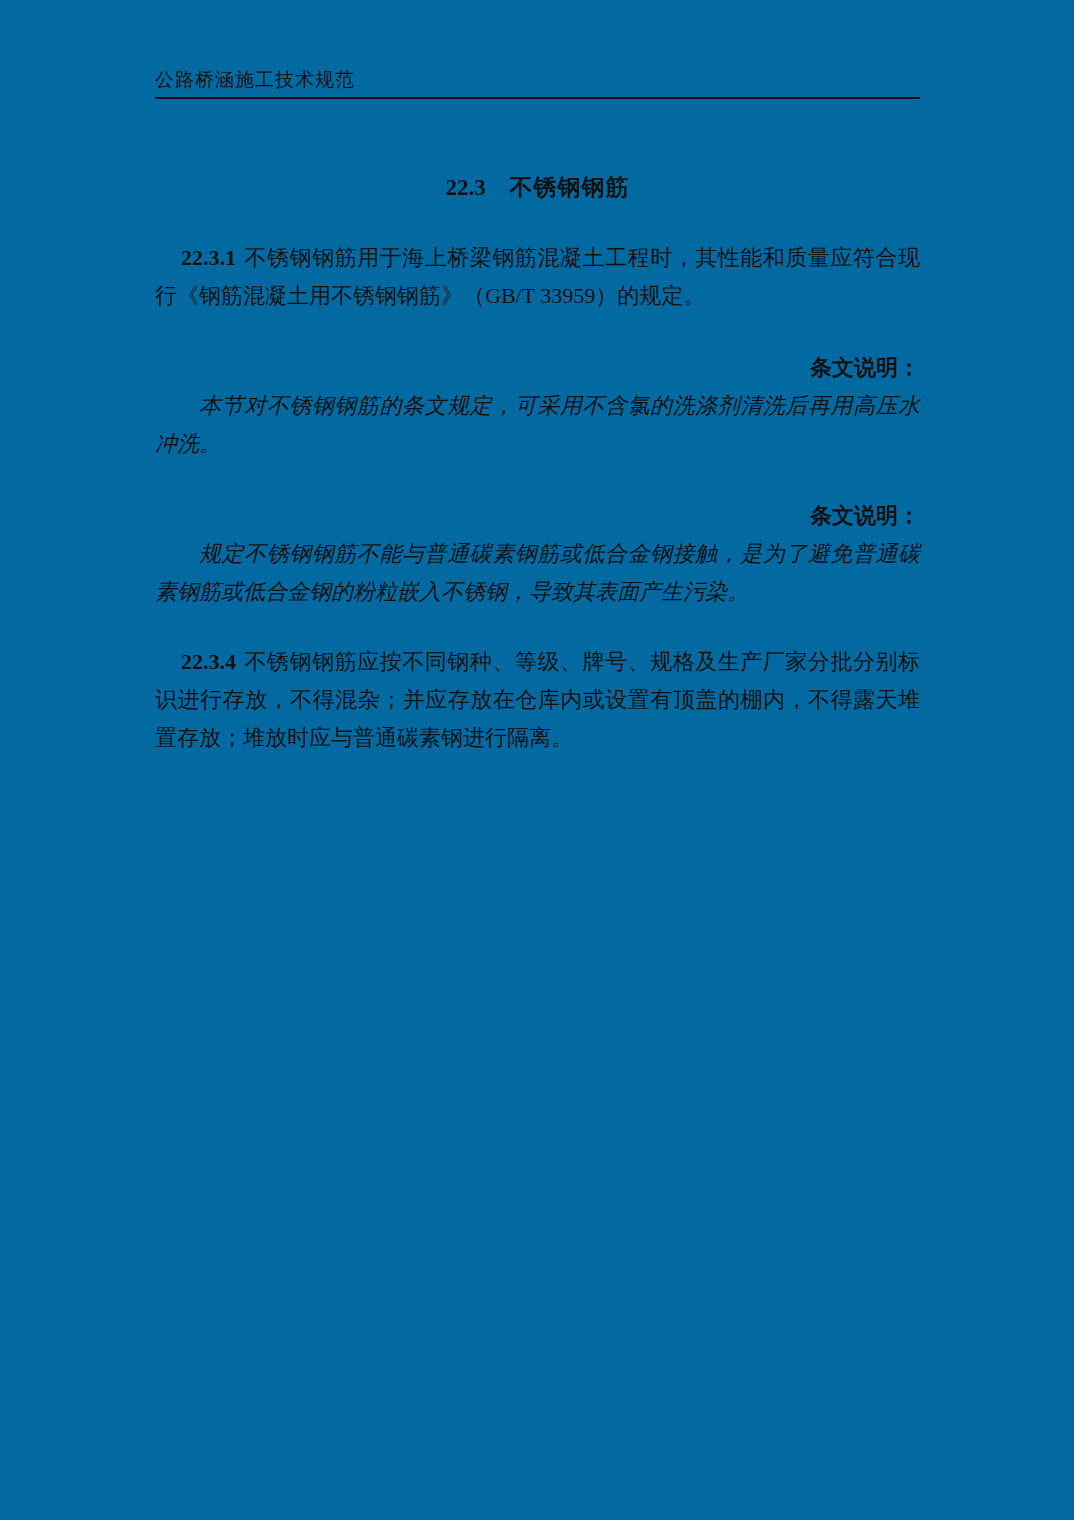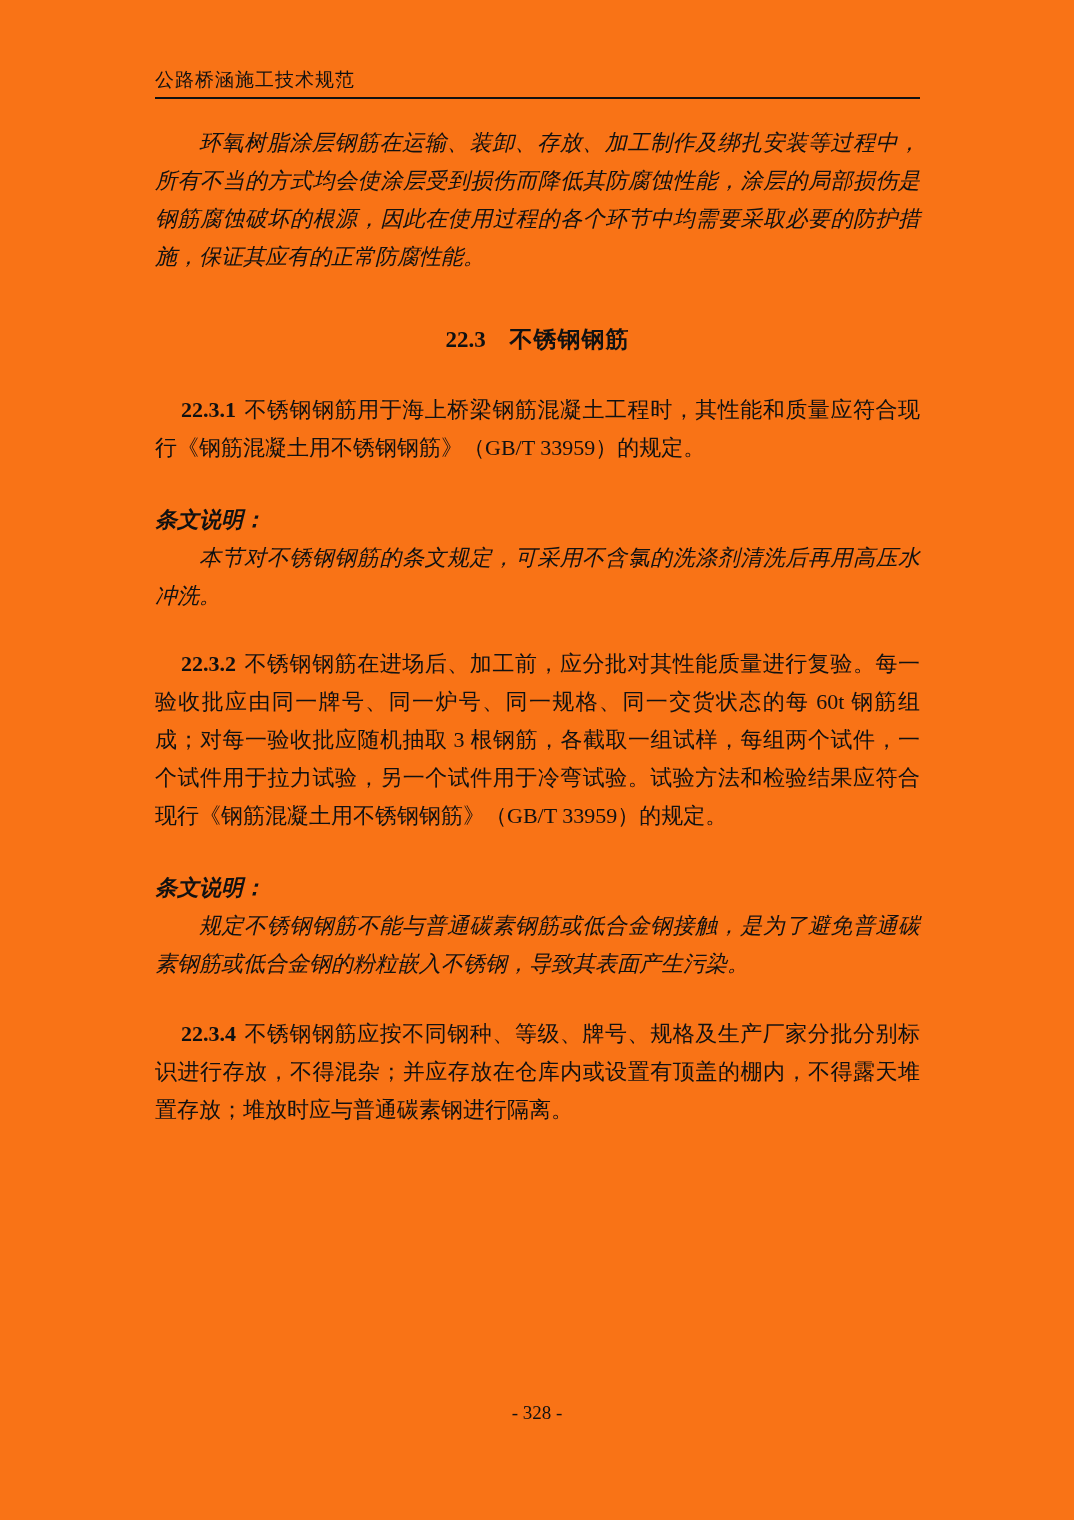--- a/index.html
+++ b/index.html
@@ -4,21 +4,21 @@
 <style>
   html, body {
     margin: 0;
     padding: 0;
     background: #ffffff;
   }
   .page {
     position: relative;
     width: 1074px;
     height: 1520px;
-    background: #f97316;
+    background: #0369a1;
     color: #111111;
     font-family: "Liberation Serif", "DejaVu Serif", serif;
     overflow: hidden;
   }
   .page-header {
     position: absolute;
     top: 68px;
     left: 155px;
     width: 765px;
   }
@@ -75,22 +75,21 @@
   }
   .mt-intro   { margin-top: 0; }
   .mt-clause1 { margin-top: 32px !important; }
   .mt-comm    { margin-top: 34px !important; }
   .mt-clause2 { margin-top: 30px !important; }
   .mt-clause3 { margin-top: 30px !important; }
   .mt-clause4 { margin-top: 32px !important; }
   .mt-clause5 { margin-top: 34px !important; }
   .commentary-label {
     font-weight: bold;
-    font-style: italic;
-    text-align: left;
+    text-align: right;
   }
   .page-footer {
     position: absolute;
     top: 1398px;
     left: 0;
     width: 100%;
     text-align: center;
   }
   .page-number {
     font-size: 19px;
@@ -102,50 +101,43 @@
 
 <div class="page">
 
   <header class="page-header">
     <div class="header-title">公路桥涵施工技术规范</div>
     <div class="header-rule"></div>
   </header>
 
   <main class="page-body">
 
-    <p class="kai indent2 mt-intro">环氧树脂涂层钢筋在运输、装卸、存放、加工制作及绑扎安装等过程中，所有不当的方式均会使涂层受到损伤而降低其防腐蚀性能，涂层的局部损伤是钢筋腐蚀破坏的根源，因此在使用过程的各个环节中均需要采取必要的防护措施，保证其应有的正常防腐性能。</p>
 
     <h2 class="section-heading">
       <span class="section-number">22.3</span>
       <span class="section-title">不锈钢钢筋</span>
     </h2>
 
     <p class="clause mt-clause1">
       <span class="clause-number">22.3.1</span><span>不锈钢钢筋用于海上桥梁钢筋混凝土工程时，其性能和质量应符合现行《钢筋混凝土用不锈钢钢筋》（GB/T 33959）的规定。</span>
     </p>
 
     <div class="mt-comm">
       <p class="commentary-label">条文说明：</p>
       <p class="kai indent2">本节对不锈钢钢筋的条文规定，可采用不含氯的洗涤剂清洗后再用高压水冲洗。</p>
     </div>
 
-    <p class="clause mt-clause2">
-      <span class="clause-number">22.3.2</span><span>不锈钢钢筋在进场后、加工前，应分批对其性能质量进行复验。每一验收批应由同一牌号、同一炉号、同一规格、同一交货状态的每 60t 钢筋组成；对每一验收批应随机抽取 3 根钢筋，各截取一组试样，每组两个试件，一个试件用于拉力试验，另一个试件用于冷弯试验。试验方法和检验结果应符合现行《钢筋混凝土用不锈钢钢筋》（GB/T 33959）的规定。</span>
-    </p>
 
 
     <div class="mt-comm">
       <p class="commentary-label">条文说明：</p>
       <p class="kai indent2">规定不锈钢钢筋不能与普通碳素钢筋或低合金钢接触，是为了避免普通碳素钢筋或低合金钢的粉粒嵌入不锈钢，导致其表面产生污染。</p>
     </div>
 
     <p class="clause mt-clause4">
       <span class="clause-number">22.3.4</span><span>不锈钢钢筋应按不同钢种、等级、牌号、规格及生产厂家分批分别标识进行存放，不得混杂；并应存放在仓库内或设置有顶盖的棚内，不得露天堆置存放；堆放时应与普通碳素钢进行隔离。</span>
     </p>
 
 
   </main>
 
-  <footer class="page-footer">
-    <div class="page-number">- 328 -</div>
-  </footer>
 
 </div>
 
 </body></html>

